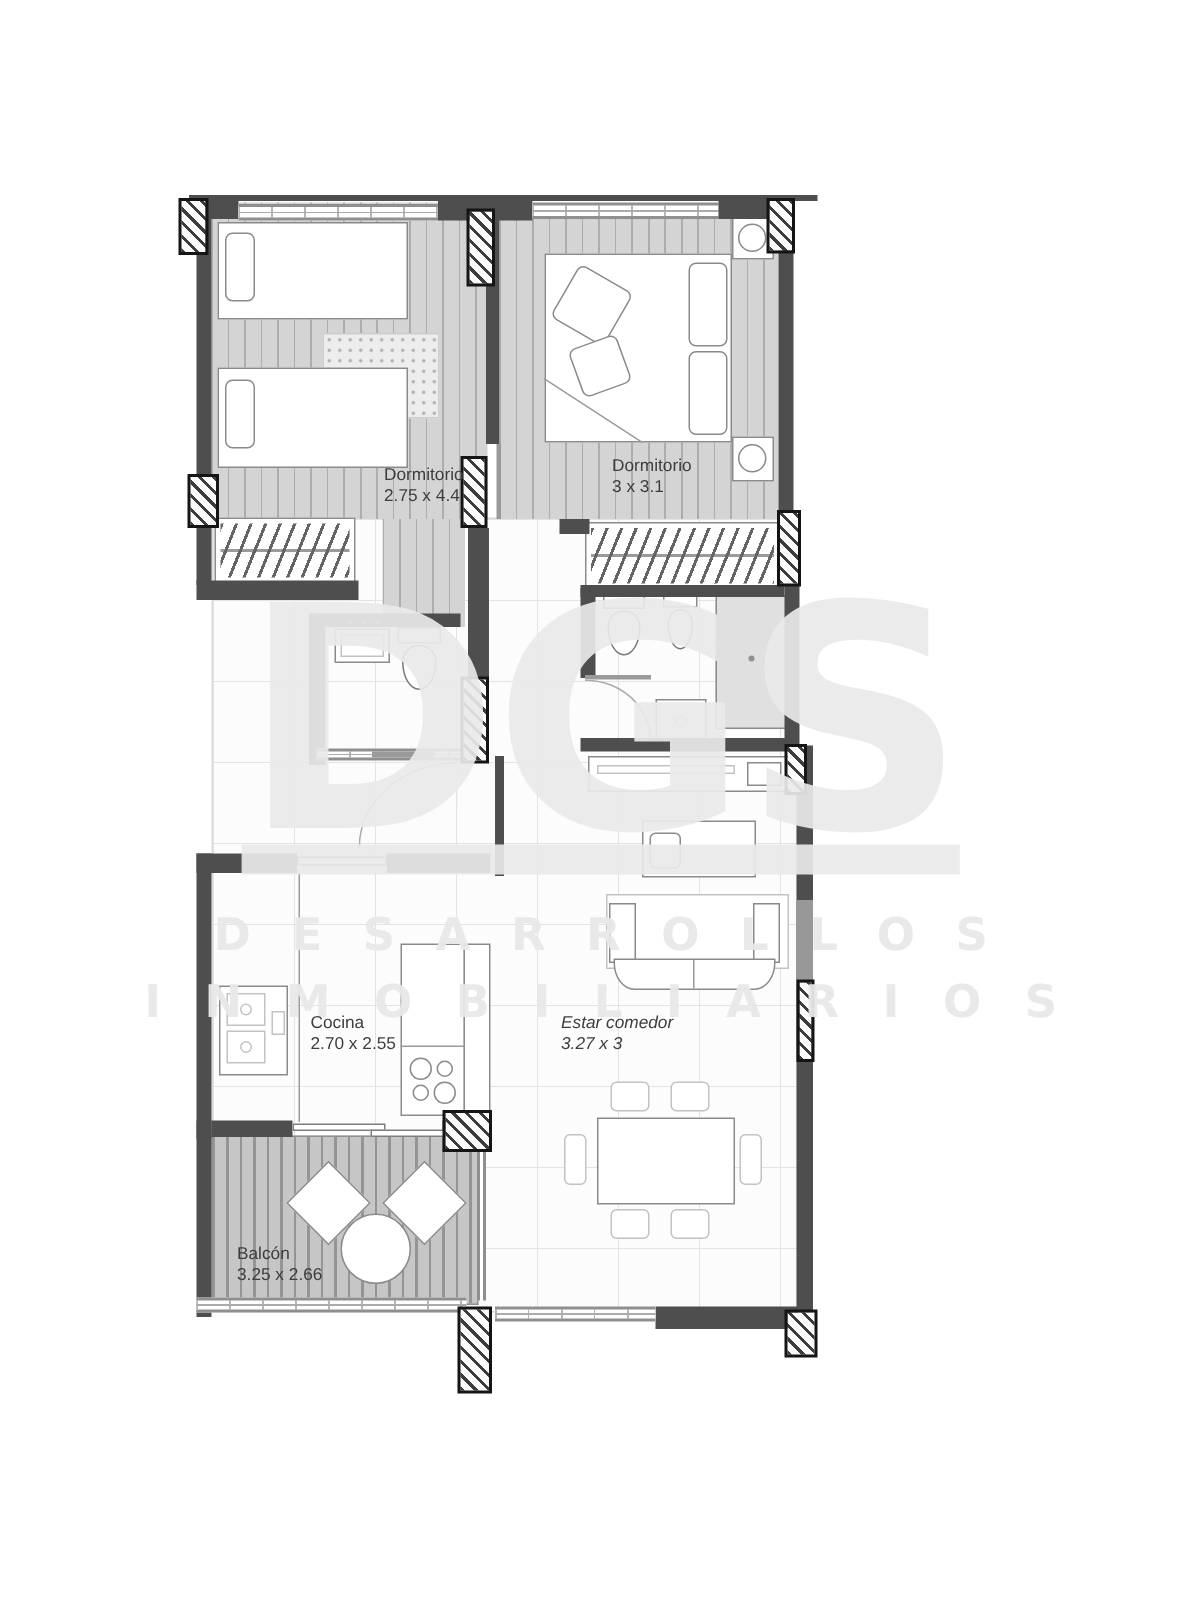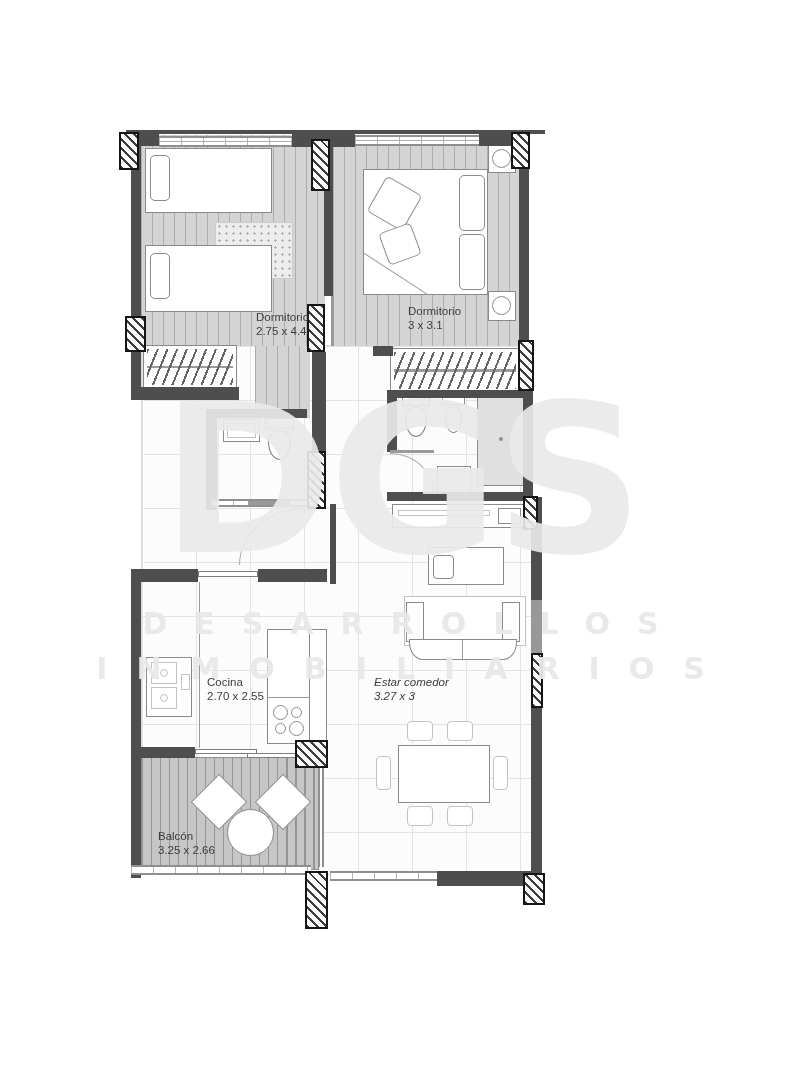--- a/index.html
+++ b/index.html
@@ -39,21 +39,21 @@
                          linear-gradient(transparent 47%,#9a9a9a 47%,#9a9a9a 53%,transparent 53%);
         z-index:5;}
   .rug{background-color:#ededed;background-image:radial-gradient(#b2b2b2 1px,transparent 1.4px);
        background-size:7px 7px;border:1px solid #cccccc;z-index:4;}
   .thin{background:#9a9a9a;z-index:6;}
   .arc{background:transparent;border:0 solid #ababab;z-index:8;}
   .rlabel{position:absolute;font-size:11.5px;line-height:14px;color:#3d3d3d;
           white-space:nowrap;z-index:50;}
   .wm{position:absolute;left:0;right:0;text-align:center;color:rgba(233,233,233,0.92);
       z-index:40;pointer-events:none;font-family:"DejaVu Sans",sans-serif;white-space:nowrap;}
-  #wm-logo{top:378px;font-size:207px;line-height:205px;font-weight:bold;letter-spacing:-4px;}
+  #wm-logo{top:378px;font-size:207px;line-height:205px;font-weight:bold;letter-spacing:-4px;text-decoration:underline;}
   #wm-line1{top:606px;font-size:30px;letter-spacing:27px;margin-left:27px;font-weight:bold;
             color:rgba(232,232,232,0.95);}
   #wm-line2{top:651px;font-size:30px;letter-spacing:29px;margin-left:29px;font-weight:bold;
             color:rgba(232,232,232,0.95);}
 </style>
 </head>
 <body>
 
 <div id="canvas">
 

